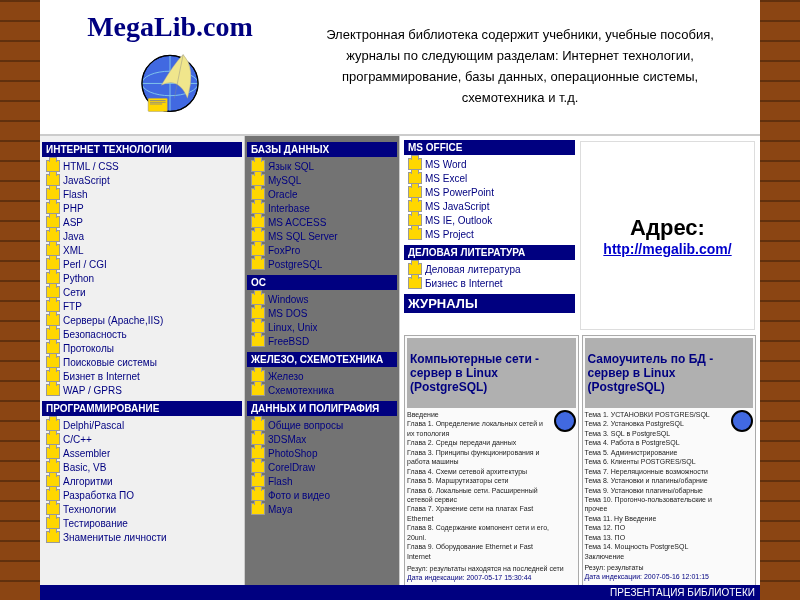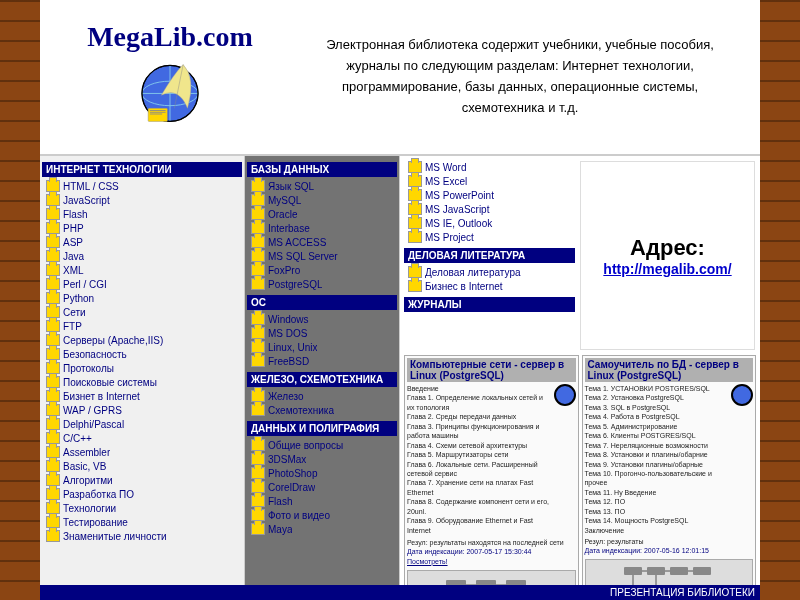--- a/index.html
+++ b/index.html
@@ -38,21 +38,21 @@
       overflow: hidden;
     }
 
     
     .header {
       display: flex;
       align-items: center;
       background: #fff;
       padding: 5px 10px;
       border-bottom: 2px solid #ccc;
-      height: 156px;
+      height: 136px;
     }
 
     .logo-area {
       width: 240px;
       display: flex;
       flex-direction: column;
       align-items: center;
       justify-content: center;
     }
 
@@ -192,21 +192,21 @@
       font-size: 10px;
       font-weight: bold;
       padding: 2px 4px;
       margin-top: 4px;
       margin-bottom: 2px;
     }
 
     .zhurnaly-header {
       background: #000080;
       color: #fff;
-      font-size: 10px;
+      font-size: 13px;
       font-weight: bold;
       padding: 2px 4px;
       margin-top: 4px;
       margin-bottom: 2px;
     }
 
     .bottom-bar {
       background: #000080;
       color: #fff;
       text-align: right;
@@ -222,23 +222,23 @@
       flex: 1;
       border: 1px solid #aaa;
       padding: 2px;
       overflow: hidden;
       font-size: 7px;
       background: #fafafa;
     }
 
     .book-preview-header {
       background: #b0b0b0;
-      font-size: 10px;
-      font-weight: bold;
-      padding: 1px 3px;
+      font-size: 12px;
+      font-weight: bold;
+      padding: 14px 3px;
       color: #000080;
       margin-bottom: 2px;
     }
 
     .tiny-text {
       font-size: 7px;
       line-height: 1.35;
       color: #222;
     }
 
@@ -352,20 +352,21 @@
       </a>
       <a class="nav-item">
         <span class="folder-icon"></span>
         <span class="nav-item-label">Бизнет в Internet</span>
       </a>
       <a class="nav-item">
         <span class="folder-icon"></span>
         <span class="nav-item-label">WAP / GPRS</span>
       </a>
 
+      <div class="section-header">ПРОГРАММИРОВАНИЕ</div>
 
       <a class="nav-item">
         <span class="folder-icon"></span>
         <span class="nav-item-label">Delphi/Pascal</span>
       </a>
       <a class="nav-item">
         <span class="folder-icon"></span>
         <span class="nav-item-label">C/C++</span>
       </a>
       <a class="nav-item">
@@ -490,20 +491,21 @@
       <a class="nav-item">
         <span class="folder-icon"></span>
         <span class="nav-item-label">Maya</span>
       </a>
     </div>
 
     <div class="right-col">
       <div style="display:flex; height:195px;">
 
         <div style="width:175px; padding:2px;">
+          <div class="ms-office-header">MS OFFICE</div>
           <a class="nav-item">
             <span class="folder-icon"></span>
             <span>MS Word</span>
           </a>
           <a class="nav-item">
             <span class="folder-icon"></span>
             <span>MS Excel</span>
           </a>
           <a class="nav-item">
             <span class="folder-icon"></span>

